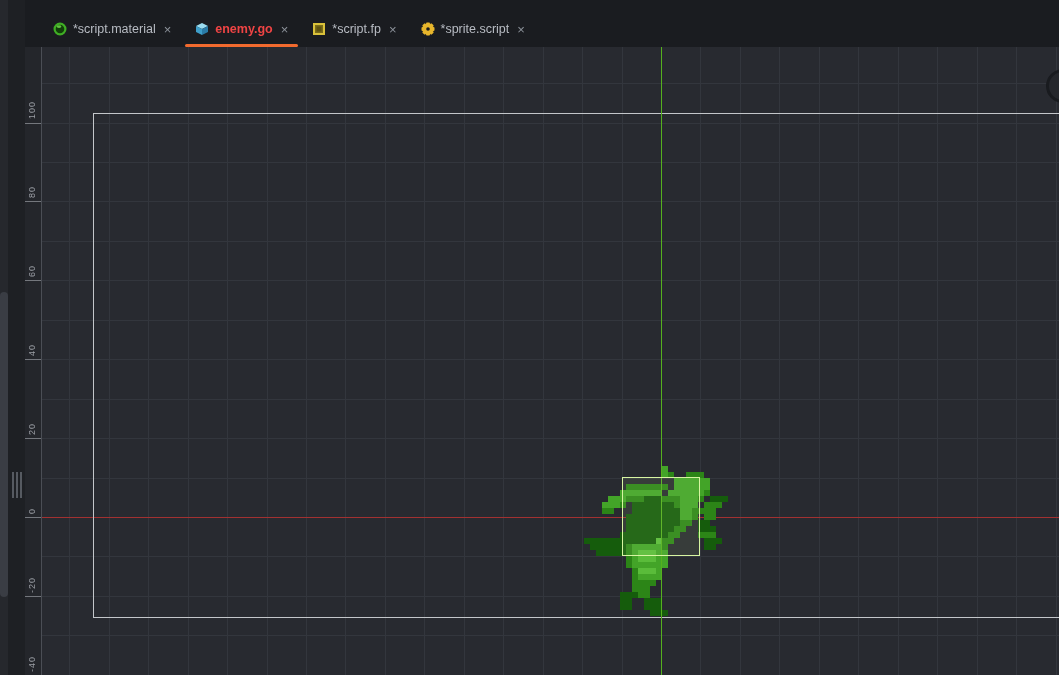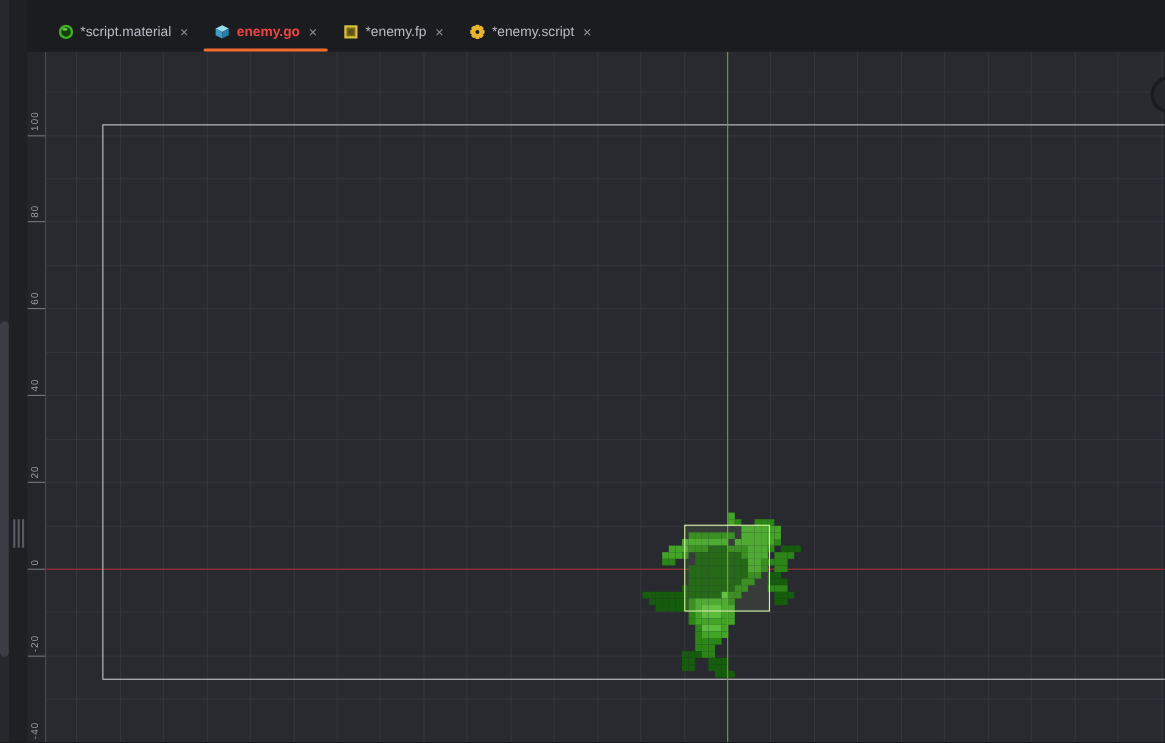--- a/index.html
+++ b/index.html
@@ -81,35 +81,35 @@
           <polygon points="13,4 13,10 7,13 7,7" fill="#2a7ba6"></polygon>
         </svg>
         <span class="lbl">enemy.go</span>
         <span class="x">×</span>
       </div>
       <div class="tab">
         <svg width="14" height="14" viewBox="0 0 14 14">
           <rect x="2" y="2" width="10" height="10" fill="#7a6c1a" stroke="#d9c13a" stroke-width="2"></rect>
           <rect x="4.5" y="4.5" width="5" height="5" fill="#5e520f"></rect>
         </svg>
-        <span class="lbl">*enemy.fp</span>
+        <span class="lbl">*script.fp</span>
         <span class="x">×</span>
       </div>
       <div class="tab">
         <svg width="14" height="14" viewBox="0 0 14 14">
           <g fill="#e7b62c">
             <rect x="5" y="0.5" width="4" height="13" rx="1"></rect>
             <rect x="0.5" y="5" width="13" height="4" rx="1"></rect>
             <rect x="5" y="0.5" width="4" height="13" rx="1" transform="rotate(45 7 7)"></rect>
             <rect x="5" y="0.5" width="4" height="13" rx="1" transform="rotate(-45 7 7)"></rect>
             <circle cx="7" cy="7" r="4.2"></circle>
           </g>
           <circle cx="7" cy="7" r="1.8" fill="#1a1c20"></circle>
         </svg>
-        <span class="lbl">*enemy.script</span>
+        <span class="lbl">*sprite.script</span>
         <span class="x">×</span>
       </div>
     </div>
 
   <div id="viewport">
     <div id="grid-layer">
         <div class="gridline-v" style="left: 44.25px; background: rgb(51, 54, 61);"></div>
         <div class="gridline-v" style="left: 83.7px; background: rgb(51, 54, 61);"></div>
         <div class="gridline-v" style="left: 123.15px; background: rgb(51, 54, 61);"></div>
         <div class="gridline-v" style="left: 162.6px; background: rgb(51, 54, 61);"></div>

